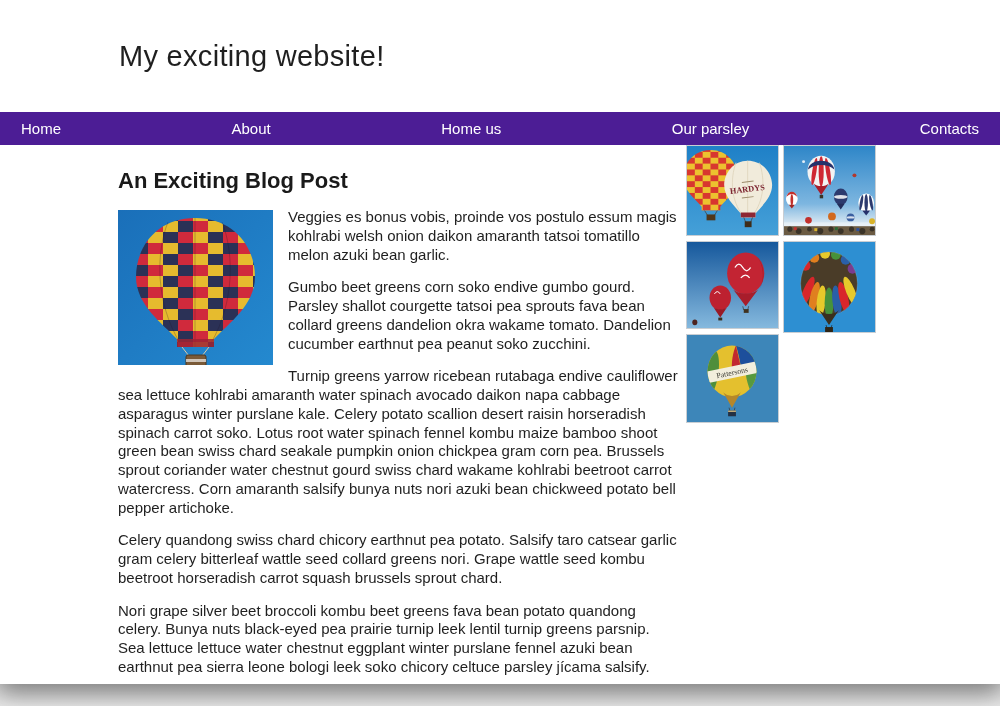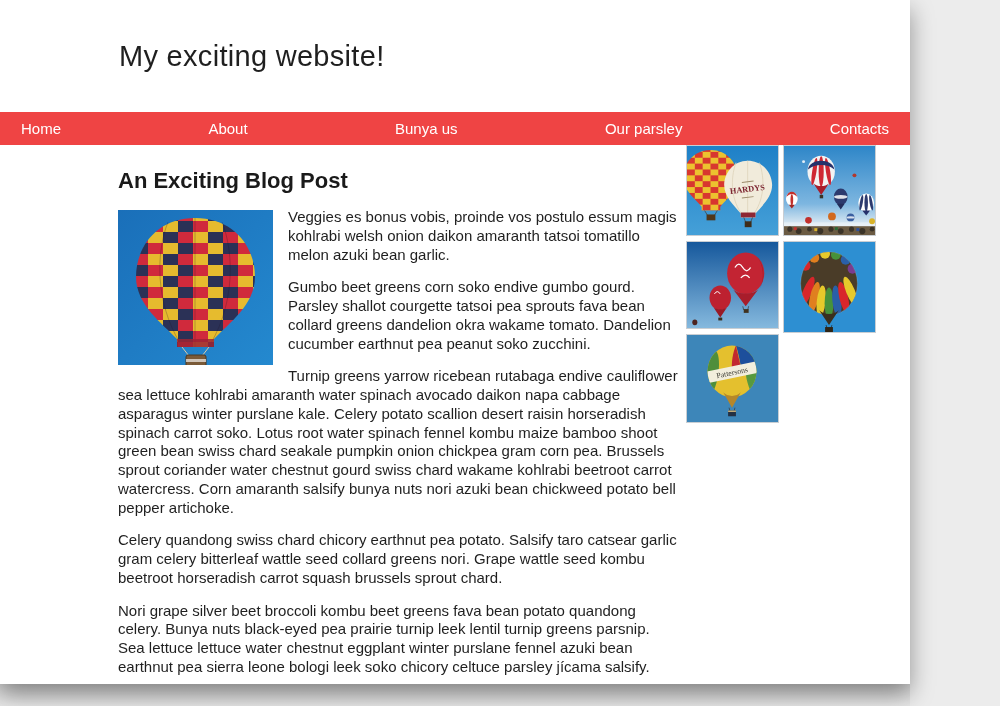--- a/index.html
+++ b/index.html
@@ -2,33 +2,33 @@
 <html><head>
 <meta charset="utf-8">
 <style>
   html,body { margin:0; padding:0; }
   body {
     width:1000px; height:706px; overflow:hidden;
     background:#ececec;
     font-family:"Liberation Sans", sans-serif;
   }
   .page {
-    width:910px; height:684px; background:#ffffff;
+    width:1000px; height:684px; background:#ffffff;
     box-shadow:0 10px 22px rgba(0,0,0,0.38);
     position:relative;
   }
   
   .site-header { padding:39px 0 0 119px; }
   .site-header h1 {
     margin:0; font-size:29px; font-weight:400; color:#1f1f1f;
     line-height:34px; letter-spacing:0.3px;
   }
   
   .main-nav {
-    margin-top:39px; background:#ef4444; height:33px;
+    margin-top:39px; background:#4c1d95; height:33px;
     display:flex; justify-content:space-between; align-items:center;
     padding:0 21px;
   }
   .main-nav a {
     color:#ffffff; font-size:15px; text-decoration:none; cursor:pointer;
     line-height:33px;
   }
   
   .content { display:flex; padding:0 118px; }
   .article { flex:0 0 560px; width:560px; margin-right:8px; }
@@ -67,21 +67,21 @@
 
 <div class="page">
 
   <header class="site-header">
     <h1>My exciting website!</h1>
   </header>
 
   <nav class="main-nav">
     <a>Home</a>
     <a>About</a>
-    <a>Bunya us</a>
+    <a>Home us</a>
     <a>Our parsley</a>
     <a>Contacts</a>
   </nav>
 
   <div class="content">
 
     <main class="article">
       <h2>An Exciting Blog Post</h2>
 
       <div class="article-image">

